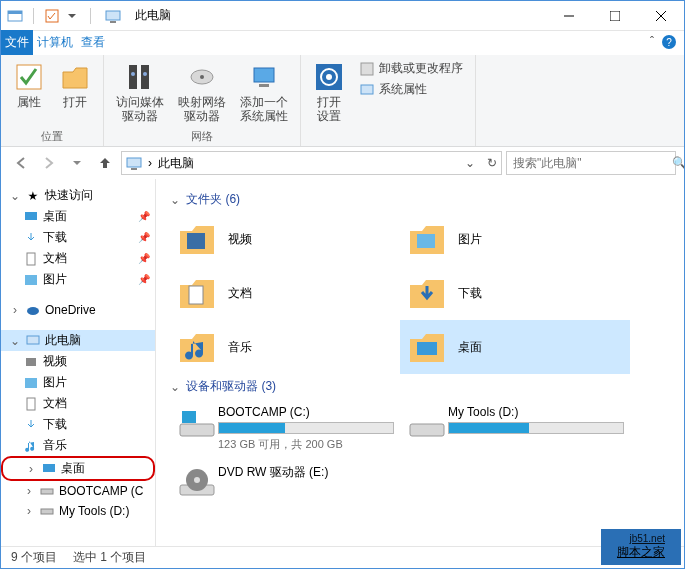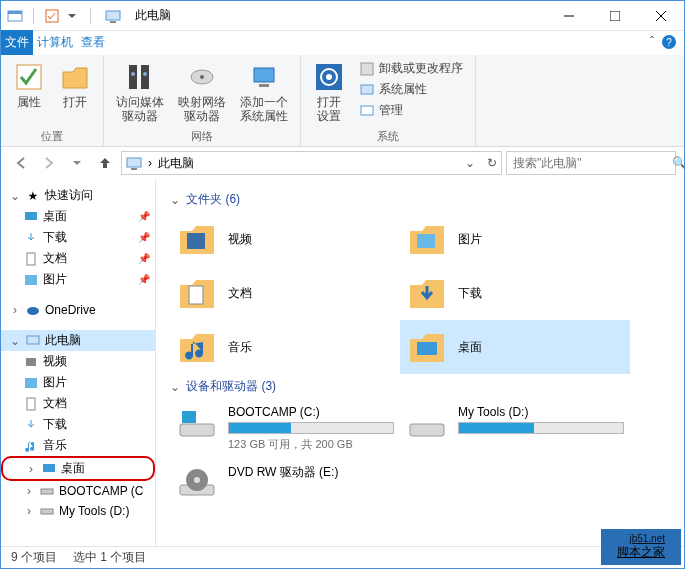--- a/index.html
+++ b/index.html
@@ -58,21 +58,21 @@
 
 .content { flex:1; overflow-y:auto; padding: 8px 14px; }
 .section-head { display:flex; align-items:center; gap:6px; color:#26499d; padding:4px 0; cursor:pointer; }
 .section-head .chev { color:#666; }
 .folders-grid { display:flex; flex-wrap:wrap; }
 .folder-item { width: 230px; display:flex; align-items:center; gap:10px; padding:6px; cursor:pointer; }
 .folder-item.selected { background:#cde8ff; }
 .folder-item .ficon { width:42px;height:42px;display:flex;align-items:center;justify-content:center; }
 .folder-item .flabel { color:#000; }
 
-.drive-item { width: 230px; display:flex; gap:10px; padding:6px; cursor:pointer; }
+.drive-item { width: 230px; display:flex; padding:6px; cursor:pointer; }
 .drive-item .dicon { width:42px;height:42px;display:flex;align-items:center;justify-content:center; }
 .drive-item .dinfo { flex:1; display:flex;flex-direction:column;gap:3px; }
 .drive-item .dname { color:#000; }
 .drive-item .dbar { height:12px; border:1px solid #b8b8b8; background:#e8e8e8; position:relative; }
 .drive-item .dbar .fill { position:absolute;left:0;top:0;bottom:0; background:#26a0da; }
 .drive-item .dstat { color:#6d6d6d; font-size:11px; }
 .drives-grid { display:flex; flex-wrap:wrap; }
 
 
 .status { height:22px; border-top:1px solid #e5e5e5; display:flex; align-items:center; padding:0 10px; gap:16px; color:#444; }
@@ -222,31 +222,22 @@
             <span>卸载或更改程序</span>
           </div>
         <div class="rsmallbtn">
             <span class="sicon">
               <svg width="14" height="14">
                 <rect x="1" y="2" width="12" height="9" fill="#cde3f7" stroke="#5b9bd5"></rect>
               </svg>
             </span>
             <span>系统属性</span>
           </div>
-        <div class="rsmallbtn">
-            <span class="sicon">
-              <svg width="14" height="14">
-                <rect x="1" y="2" width="12" height="9" fill="#fff" stroke="#5b9bd5"></rect>
-              </svg>
-            </span>
-            <span>管理</span>
-          </div>
-      </div>
-    </div>
-    <div class="gname">系统</div>
+      </div>
+    </div>
   </div>
 </div>
 
 <div class="navbar">
   <div class="navbtn">
       <svg width="14" height="14">
         <path d="M10 2L4 7l6 5" fill="none" stroke="#888" stroke-width="2"></path>
       </svg>
     </div>
   <div class="navbtn">

